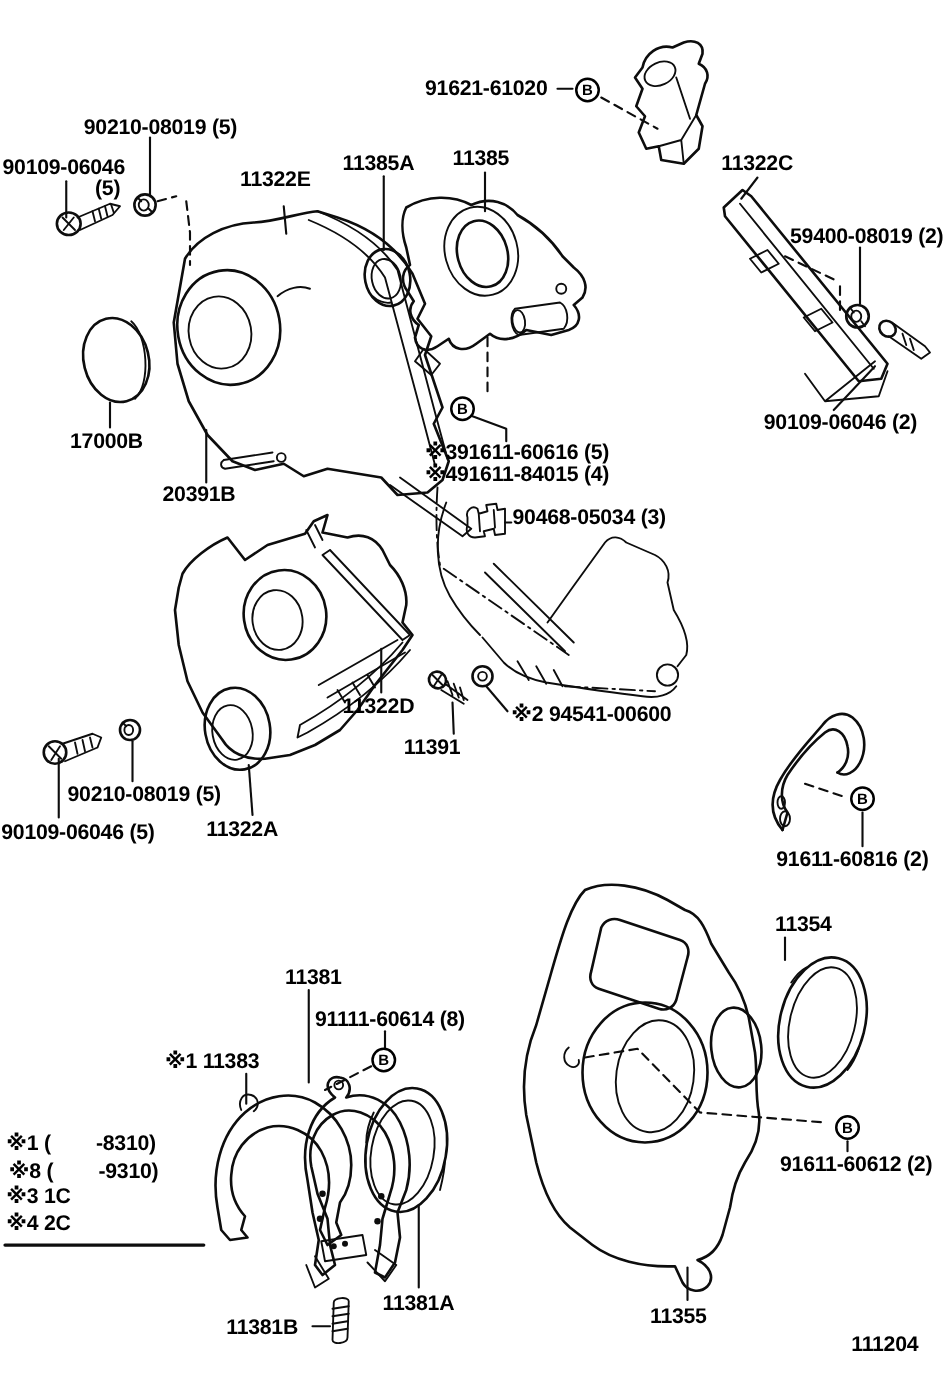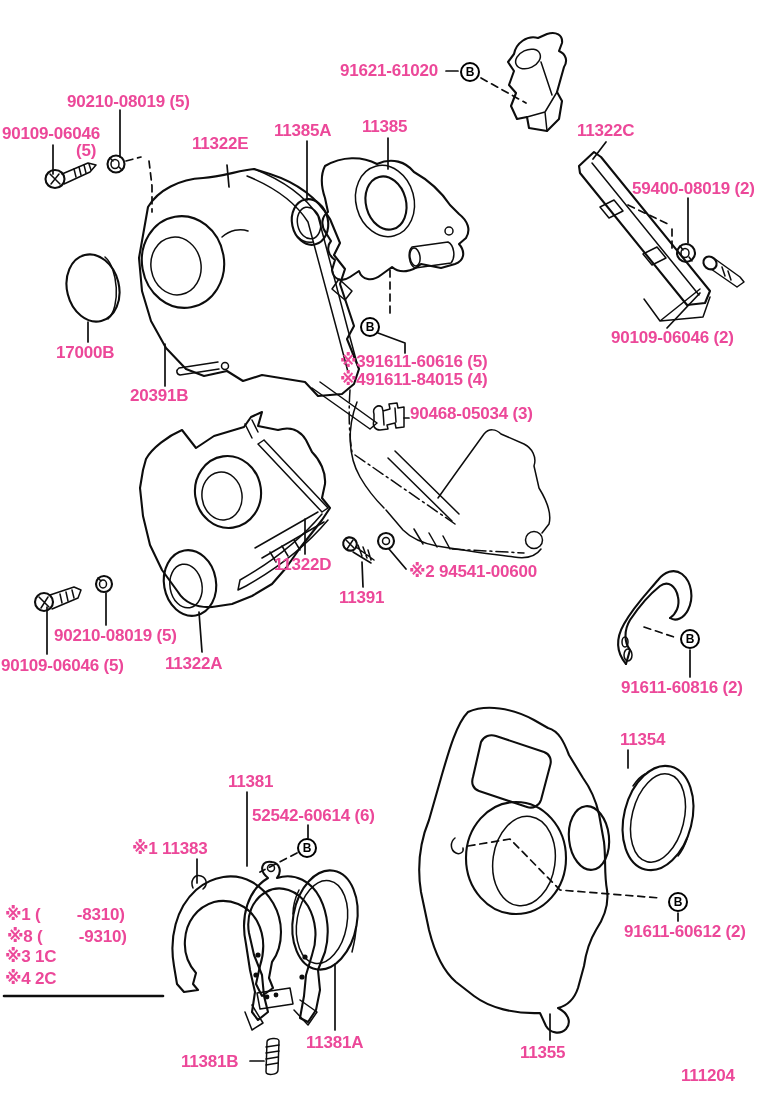--- a/index.html
+++ b/index.html
@@ -7,21 +7,21 @@
         font-family:"Liberation Sans","DejaVu Sans",sans-serif;}
   #art{position:absolute;left:0;top:0;}
   #art path,#art line,#art ellipse,#art circle,#art polyline{
         fill:none;stroke:#0d0d0d;stroke-width:2.1;stroke-linecap:round;stroke-linejoin:round;}
   #art .thin{stroke-width:1.5;}
   #art .lead{stroke-width:1.7;}
   #art .dash{stroke-width:1.7;stroke-dasharray:7 5;}
   #art .ddot{stroke-width:1.5;stroke-dasharray:12 4 2 4;}
   #art .fil{fill:#0d0d0d;stroke:none;}
   #art .rule{stroke-width:2.6;}
-  .lbl{position:absolute;font-size:17px;font-weight:700;color:#ec4899;white-space:pre;
+  .lbl{position:absolute;font-size:17px;font-weight:700;color:#000000;white-space:pre;
        letter-spacing:-0.2px;line-height:19px;}
   .bmark{position:absolute;width:20px;height:20px;border:2px solid #000;border-radius:50%;
        box-sizing:border-box;font-size:12px;font-weight:700;color:#000;text-align:center;
        line-height:16px;background:#fff;}
 </style>
 </head>
 <body>
 
 <div id="page">
 
@@ -256,28 +256,28 @@
 <div class="lbl" style="left:577px;top:121px">11322C</div>
 <div class="lbl" style="left:632px;top:179px">59400-08019 (2)</div>
 <div class="lbl" style="left:611px;top:328px">90109-06046 (2)</div>
 <div class="lbl" style="left:56px;top:343px">17000B</div>
 <div class="lbl" style="left:130px;top:386px">20391B</div>
 <div class="lbl" style="left:340px;top:352px">※391611-60616 (5)</div>
 <div class="lbl" style="left:340px;top:370px">※491611-84015 (4)</div>
 <div class="lbl" style="left:410px;top:404px">90468-05034 (3)</div>
 <div class="lbl" style="left:274px;top:555px">11322D</div>
 <div class="lbl" style="left:409px;top:562px">※2 94541-00600</div>
-<div class="lbl" style="left:339px;top:588px">11391</div>
+<div class="lbl" style="left:323px;top:588px">11391</div>
 <div class="lbl" style="left:54px;top:626px">90210-08019 (5)</div>
 <div class="lbl" style="left:1px;top:656px">90109-06046 (5)</div>
 <div class="lbl" style="left:165px;top:654px">11322A</div>
 <div class="lbl" style="left:621px;top:678px">91611-60816 (2)</div>
 <div class="lbl" style="left:620px;top:730px">11354</div>
 <div class="lbl" style="left:228px;top:772px">11381</div>
-<div class="lbl" style="left:252px;top:806px">52542-60614 (6)</div>
+<div class="lbl" style="left:252px;top:806px">91111-60614 (8)</div>
 <div class="lbl" style="left:132px;top:839px">※1 11383</div>
 <div class="lbl" style="left:5px;top:905px">※1 (        -8310)</div>
 <div class="lbl" style="left:7px;top:927px">※8 (        -9310)</div>
 <div class="lbl" style="left:5px;top:947px">※3 1C</div>
 <div class="lbl" style="left:5px;top:969px">※4 2C</div>
 <div class="lbl" style="left:624px;top:922px">91611-60612 (2)</div>
 <div class="lbl" style="left:181px;top:1052px">11381B</div>
 <div class="lbl" style="left:306px;top:1033px">11381A</div>
 <div class="lbl" style="left:520px;top:1043px">11355</div>
 <div class="lbl" style="left:681px;top:1066px">111204</div>

